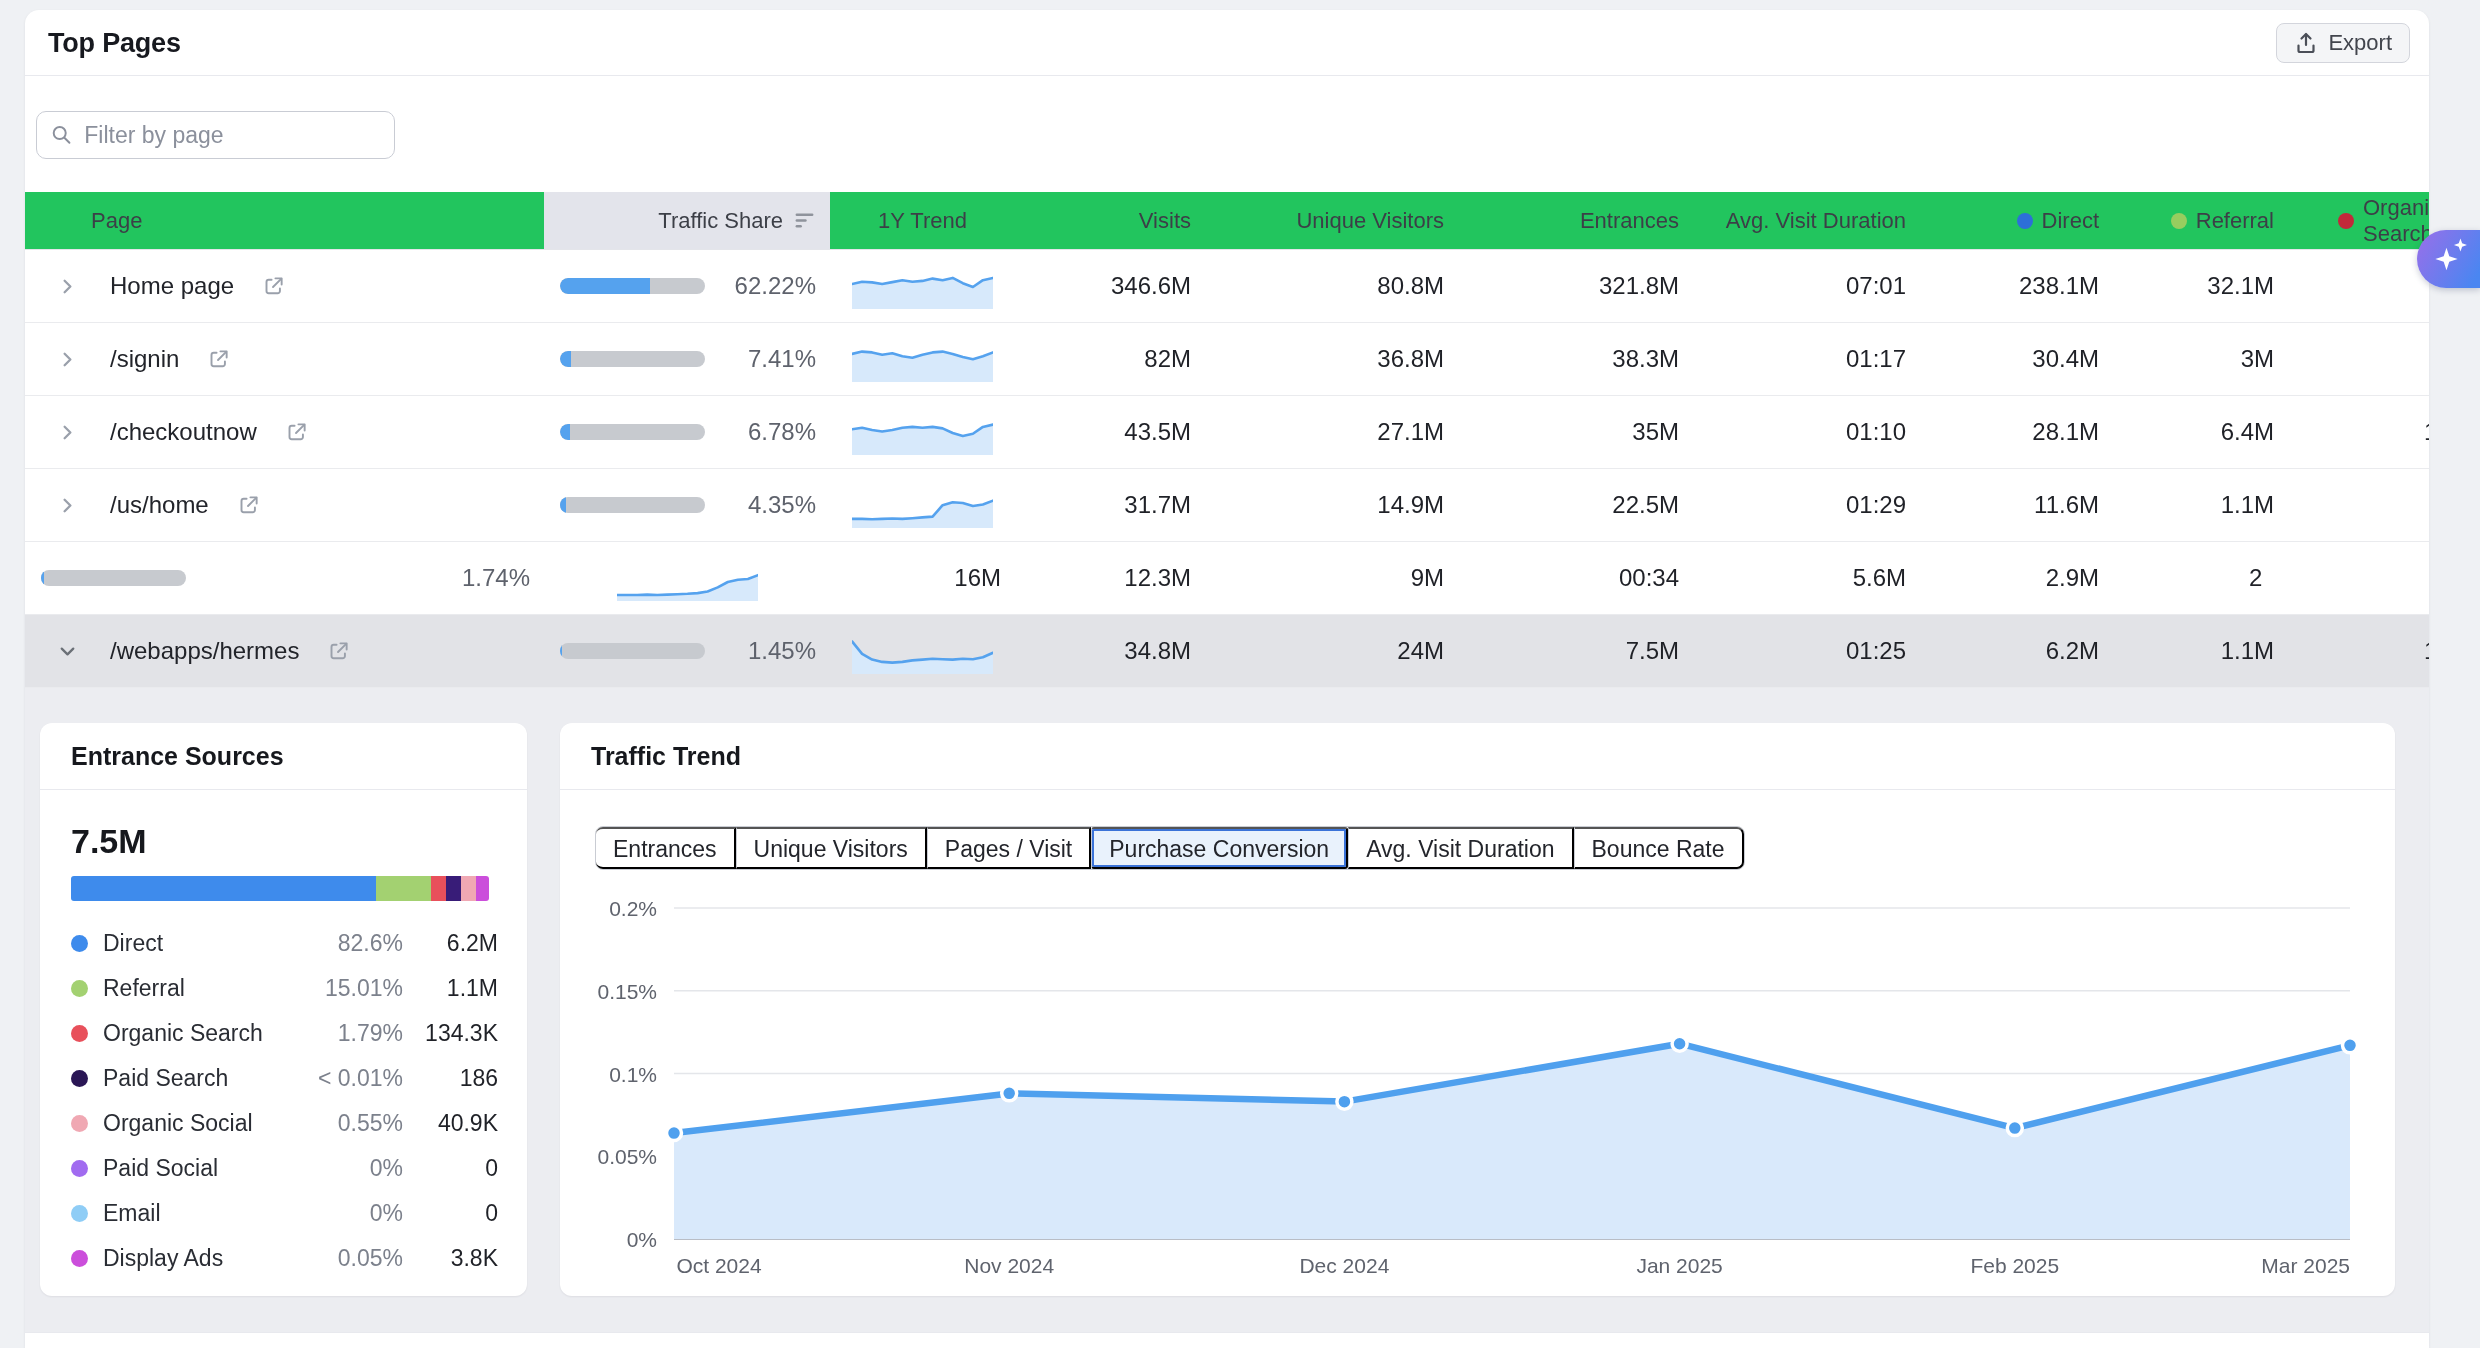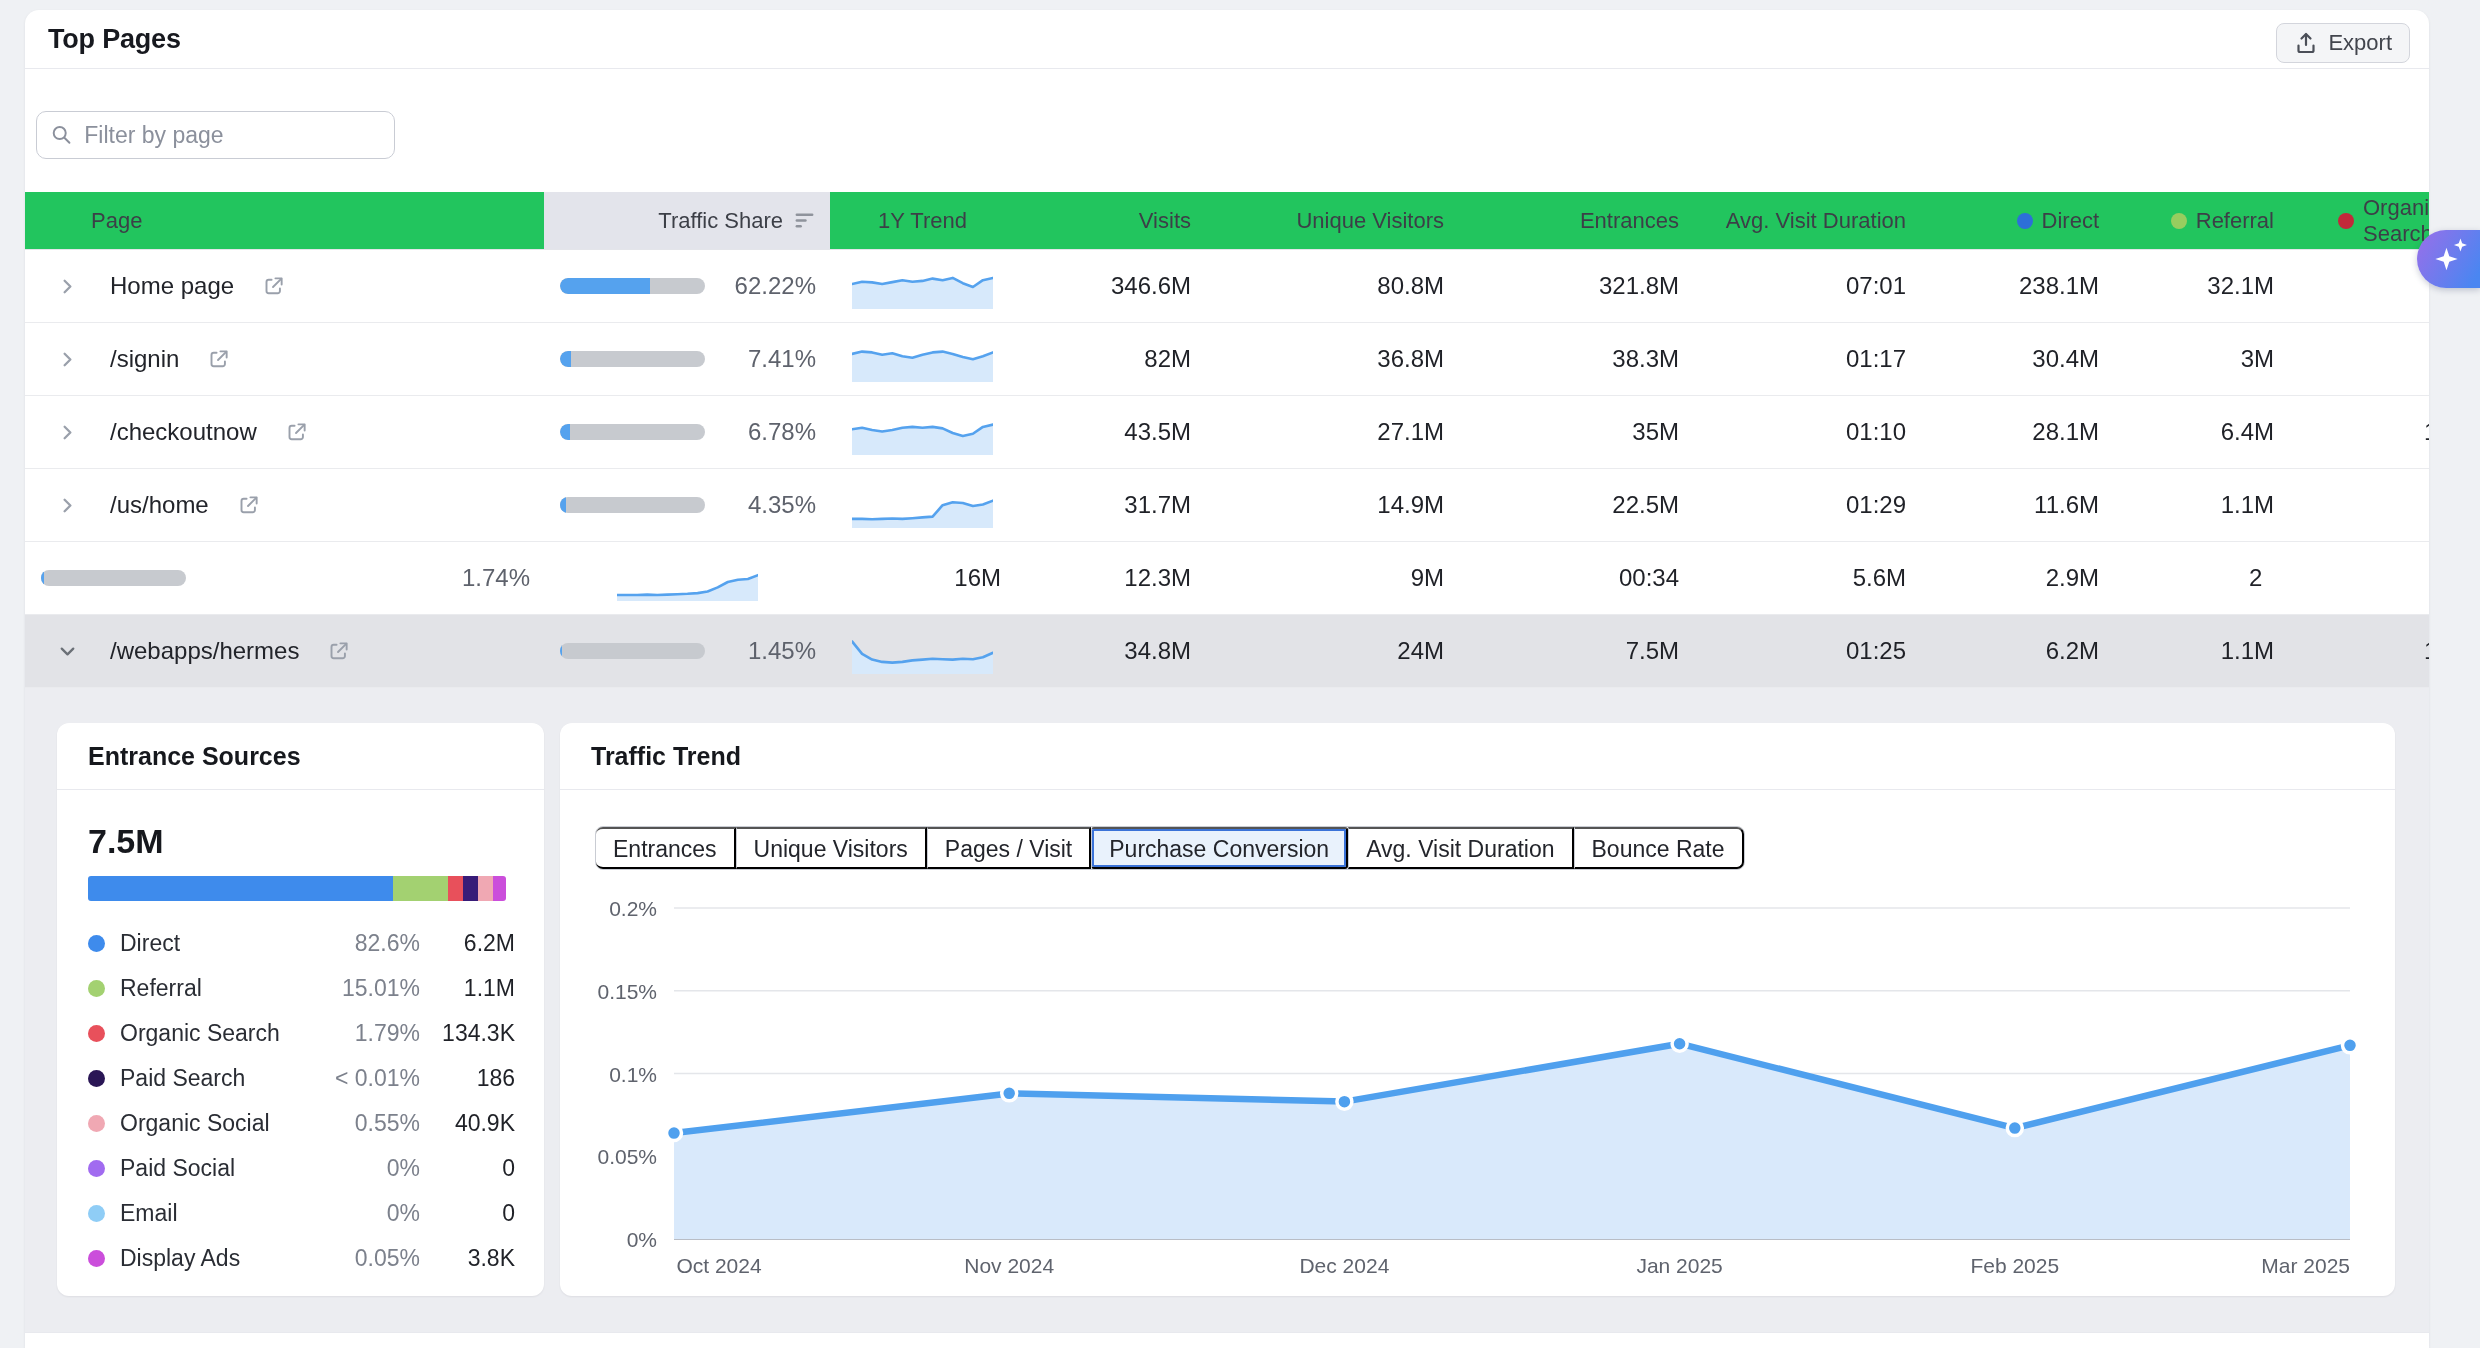--- a/index.html
+++ b/index.html
@@ -2,21 +2,21 @@
 <html><head>
 <meta charset="utf-8">
 <style>
   * { margin:0; padding:0; box-sizing:border-box; }
   body { font-family:"Liberation Sans", sans-serif; }
   .page { position:relative; width:2480px; height:1348px; background:#eff1f4; overflow:hidden; }
 
   
   .top-card { position:absolute; left:25px; top:10px; width:2404px; height:1338px; background:#fff;
     border-radius:14px 14px 0 0; overflow:hidden; box-shadow:0 1px 3px rgba(22,26,40,.08); }
-  .card-header { position:relative; height:59px; border-bottom:1px solid #e8e9ee; }
+  .card-header { position:relative; height:66px; border-bottom:1px solid #e8e9ee; }
   .card-title { position:absolute; left:23px; top:50%; transform:translateY(-50%); font-size:27px; font-weight:bold; color:#17191f; letter-spacing:-.2px; }
   .export-btn { position:absolute; right:19px; top:13px; height:40px; display:flex; align-items:center; gap:10px;
     padding:0 17px; background:#f4f5f7; border:1px solid #d3d5dc; border-radius:8px; font-size:22px; color:#42454d; cursor:pointer; font-family:inherit; }
 
   .search-box { position:absolute; left:11px; top:101px; width:359px; height:48px; border:1px solid #c9ccd4; border-radius:10px;
     display:flex; align-items:center; gap:11px; padding:0 13px; background:#fff; }
   .search-box input { border:none; outline:none; font-size:23px; color:#333; width:100%; font-family:inherit; background:transparent; }
   .search-box input::placeholder { color:#8b909c; }
 
   
@@ -40,21 +40,21 @@
   .td-share { gap:0; padding-left:16px; }
   .sharebar { width:145px; height:16px; border-radius:8px; background:#c7cacf; overflow:hidden; flex:0 0 auto; }
   .sharefill { height:100%; background:#55a2ee; border-radius:8px 0 0 8px; }
   .sharepct { flex:1; text-align:right; color:#5e626c; }
   .td-trend { justify-content:center; padding-right:0; }
   .td-organic { justify-content:flex-start; padding-left:136px; }
 
   
   .expanded { position:absolute; left:0; top:678px; width:2404px; height:644px; background:#ecedf1; }
   .subcard { position:absolute; top:35px; background:#fff; border-radius:12px; box-shadow:0 1px 2px rgba(22,26,40,.07); overflow:hidden; }
-  .es-card { left:32px; width:487px; height:573px; }
+  .es-card { left:15px; width:487px; height:573px; }
   .tt-card { left:535px; width:1835px; height:573px; }
   .sub-header { height:67px; border-bottom:1px solid #e8e9ee; display:flex; align-items:center; padding-left:31px;
     font-size:25px; font-weight:bold; color:#16181d; }
 
   .es-total { position:absolute; left:31px; top:99px; font-size:34px; font-weight:bold; color:#16181d; }
   .es-bar { position:absolute; left:31px; top:153px; width:418px; height:25px; border-radius:3px; overflow:hidden; display:flex; }
   .es-bar div { height:100%; }
   .es-legend { position:absolute; left:31px; top:198px; width:427px; }
   .es-item { height:45px; display:flex; align-items:center; }
   .es-item .dot { width:17px; height:17px; }

